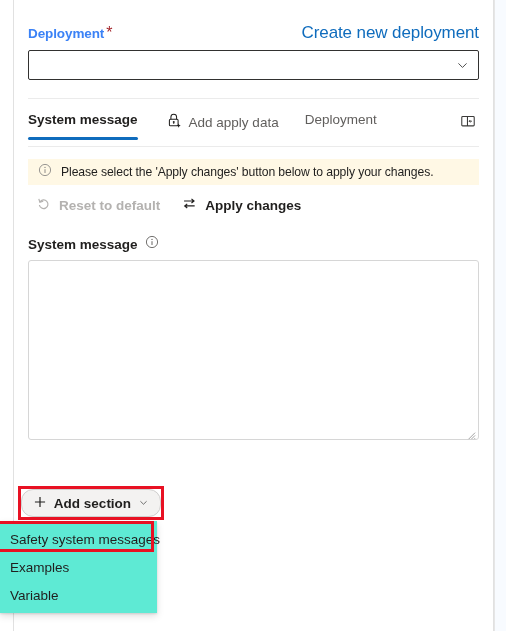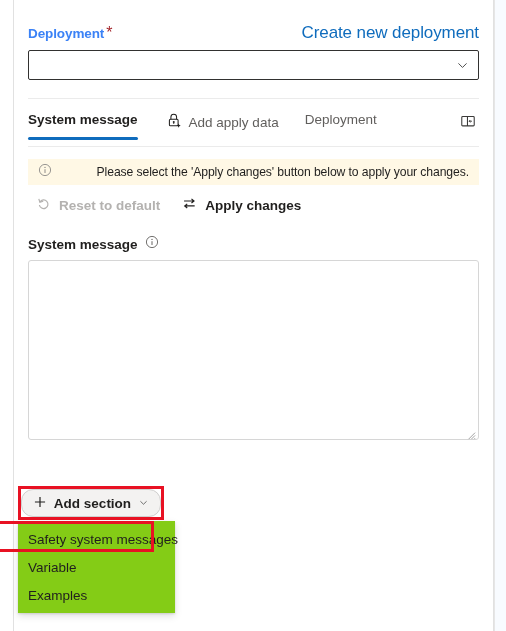--- a/index.html
+++ b/index.html
@@ -168,21 +168,20 @@
 
   
   .info-banner {
     margin-top: 12px;
     background: #fff8e5;
     height: 26px;
     display: flex;
     align-items: center;
     padding: 0 10px;
     gap: 9px;
-    justify-content: space-between;
   }
   .info-text {
     font-size: 12.2px;
     color: #201f1e;
     letter-spacing: -0.1px;
   }
 
   
   .cmdbar {
     display: flex;
@@ -249,24 +248,24 @@
     gap: 7px;
     cursor: pointer;
     font-size: 13.5px;
     font-weight: bold;
     color: #201f1e;
   }
 
   
   .menu {
     position: absolute;
-    left: 18px;
+    left: 0;
     top: 521px;
     width: 157px;
-    background: #84cc16;
+    background: #5eead4;
     box-shadow: 0 3.2px 7.2px rgba(0,0,0,0.132), 0 0.6px 1.8px rgba(0,0,0,0.108);
     padding: 4px 0;
     z-index: 20;
   }
   .menu-item {
     height: 28px;
     display: flex;
     align-items: center;
     padding: 0 10px;
     font-size: 13.5px;
@@ -430,21 +429,21 @@
       </svg>
     </span>
   </div>
 </div>
 
 <div class="menu">
   <div class="menu-item">
     <span>Safety system messages</span>
   </div>
   <div class="menu-item">
+    <span>Examples</span>
+  </div>
+  <div class="menu-item">
     <span>Variable</span>
   </div>
-  <div class="menu-item">
-    <span>Examples</span>
-  </div>
 </div>
 
 <div class="annot annot-add"></div>
 <div class="annot annot-safety"></div>
 
 </body></html>

